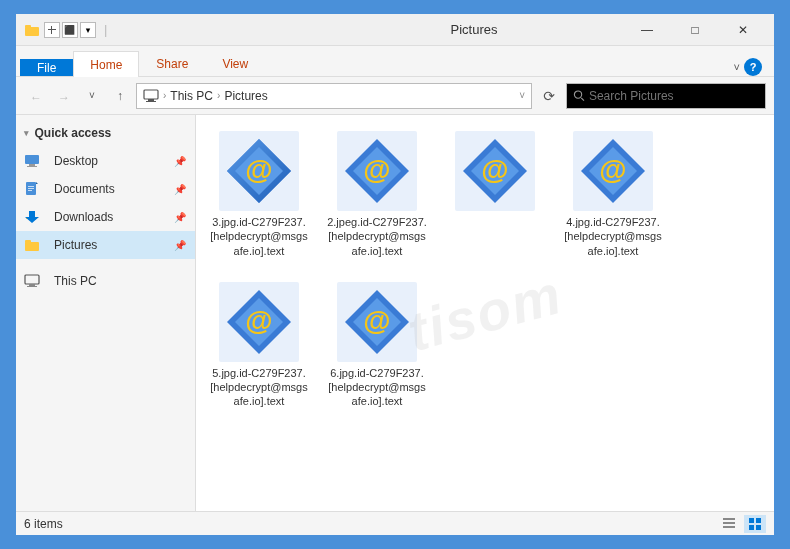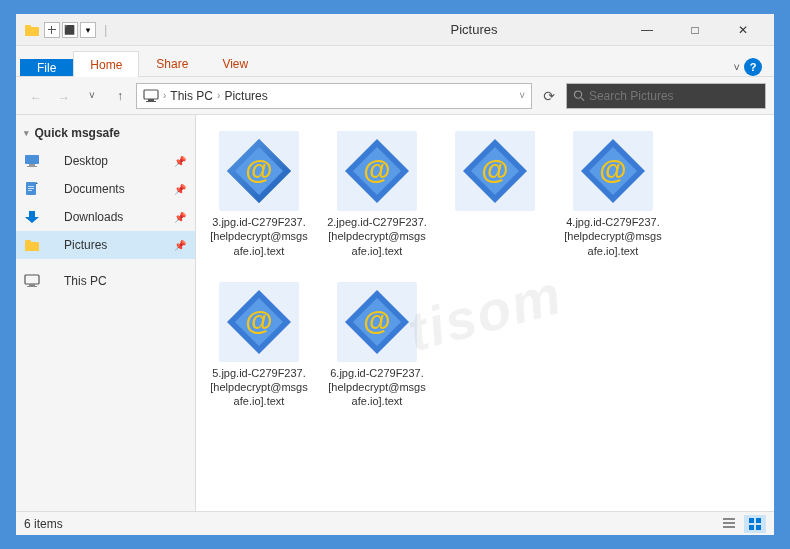--- a/index.html
+++ b/index.html
@@ -161,21 +161,21 @@
       color: #555;
     }
     .search-box {
       width: 200px;
       height: 26px;
       border: 1px solid #bbb;
       display: flex;
       align-items: center;
       padding: 0 6px;
       gap: 4px;
-      background: #404040;
+      background: #000000;
     }
     .search-box input {
       border: none;
       outline: none;
       font-size: 12px;
       color: #999;
       width: 100%;
       background: transparent;
     }
     
@@ -191,21 +191,21 @@
       border-right: 1px solid #ddd;
       overflow-y: auto;
       padding: 4px 0;
     }
     .sidebar-item {
       height: 28px;
       display: flex;
       align-items: center;
       padding: 0 8px;
       cursor: pointer;
-      gap: 24px;
+      gap: 14px;
       font-size: 12px;
       color: #333;
     }
     .sidebar-item.selected { background: #d0e8f8; }
     .sidebar-header {
       height: 28px;
       display: flex;
       align-items: center;
       padding: 0 8px;
       gap: 6px;
@@ -368,21 +368,21 @@
       <input type="text" placeholder="Search Pictures" style="">
     </div>
   </div>
 
   <div class="main-content">
 
     <div class="sidebar">
 
       <div class="sidebar-header">
         <span style="font-size:9px;color:#888;">▾</span>
-        <span>Quick msgsafe</span>
+        <span>Quick access</span>
       </div>
       <div class="sidebar-item">
         <span class="sidebar-icon">
           <svg width="16" height="14" viewBox="0 0 16 14">
             <rect x="1" y="1" width="14" height="9" rx="1" fill="#4a90d9"></rect>
             <rect x="5" y="10" width="6" height="2" fill="#999"></rect>
             <rect x="3" y="12" width="10" height="1" fill="#999"></rect>
           </svg>
         </span>
         <span>Desktop</span>

